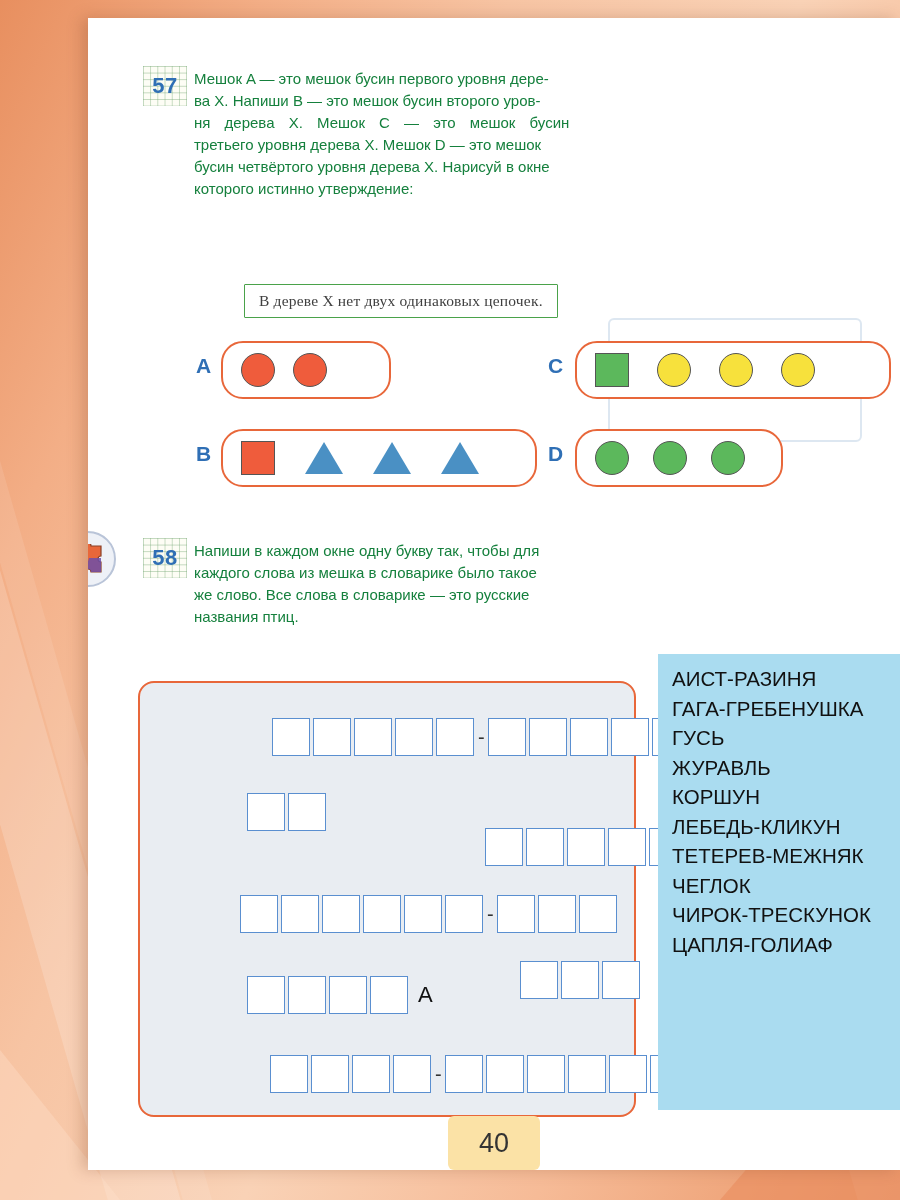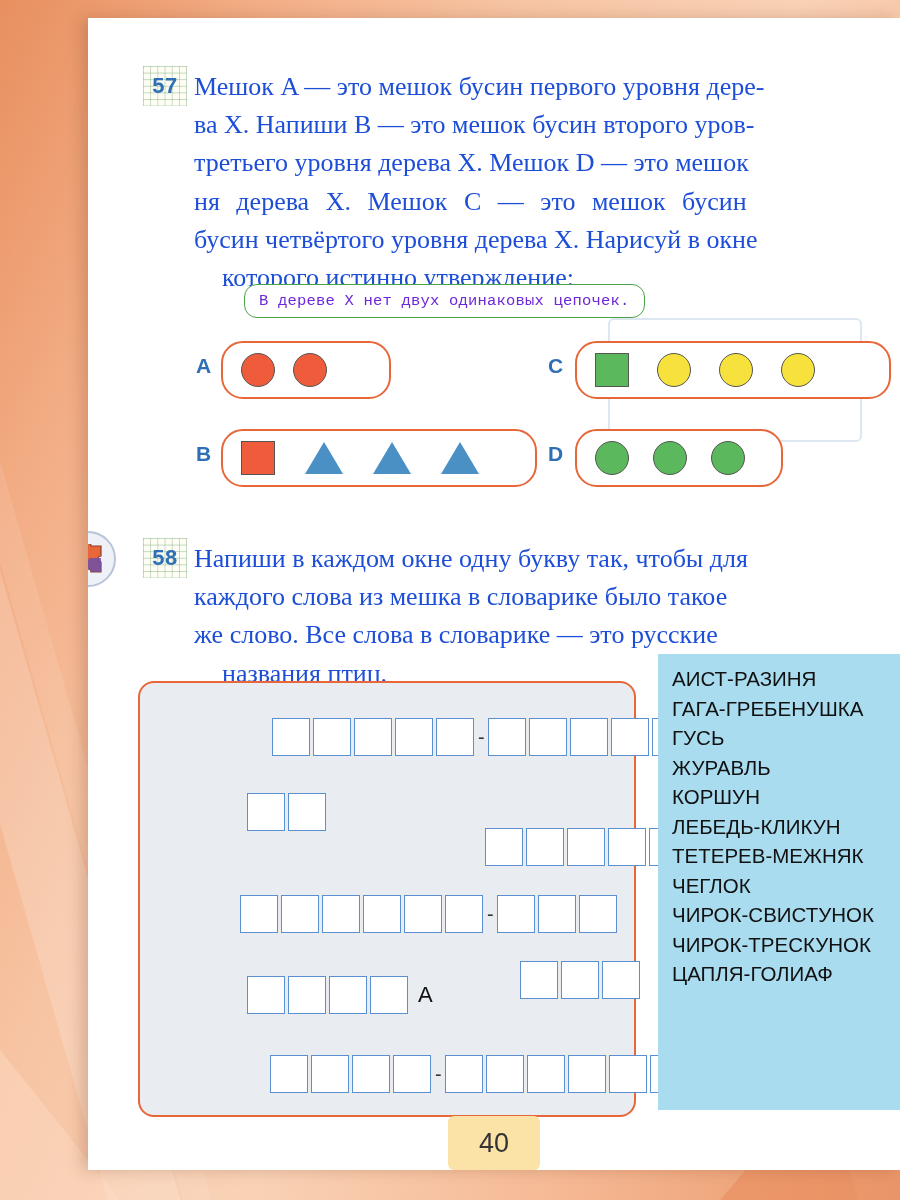--- a/index.html
+++ b/index.html
@@ -87,42 +87,41 @@
     color: #2f6fb5;
     font-family: "Liberation Sans", sans-serif;
     font-weight: bold;
     font-size: 22px;
     display: flex;
     align-items: center;
     justify-content: center;
     letter-spacing: 0.5px;
   }
   .task-text {
-    font-family: Liberation Serif, serif;
-    font-size: 26px;
+    font-family: Liberation Sans, sans-serif;
+    font-size: 15px;
     line-height: 1.47;
-    color: #1d4ed8;
+    color: #15803d;
     text-align: justify;
     text-justify: inter-word;
   }
   .task-text .lastline {
     text-align: left;
-    margin-left: 28px;
   }
 
   
   .statement {
     position: absolute;
     border: 1.6px solid #4aa24a;
-    border-radius: 13px;
+    border-radius: 1px;
     background: #fff;
     padding: 7px 14px;
-    font-family: Liberation Mono, monospace;
+    font-family: Liberation Serif, serif;
     font-size: 15.5px;
-    color: #6d28d9;
+    color: #404040;
     letter-spacing: 0.2px;
     white-space: nowrap;
   }
 
   
   .bag-label {
     position: absolute;
     font-family: "Liberation Sans", sans-serif;
     font-size: 21px;
     font-weight: bold;
@@ -249,22 +248,22 @@
     <div class="ghost-box" style="left:60px; top:690px; width:330px; height:80px;"></div>
     <div class="ghost" style="left:110px; top:700px; font-size:22px;">□□□□□ □□□□□□</div>
     <div class="ghost" style="left:60px; top:820px; font-size:20px;">АБАБ &nbsp; ВГВГВГВГ</div>
 
     <div class="task" style="left:0; top:0; width:812px;">
       <div class="task-num" style="left:55px; top:48px;">57</div>
 
       <div class="task-text" style="left:106px; top:50px; width:696px; position:absolute;">
         <div style="display:flex; justify-content:space-between;">Мешок A — это мешок бусин первого уровня дере-</div>
         <div>ва X. Напиши B — это мешок бусин второго уров-</div>
+        <div style="word-spacing:10px;">ня дерева X. Мешок C — это мешок бусин</div>
         <div>третьего уровня дерева X. Мешок D — это мешок</div>
-        <div style="word-spacing:10px;">ня дерева X. Мешок C — это мешок бусин</div>
         <div>бусин четвёртого уровня дерева X. Нарисуй в окне</div>
         <div class="lastline">которого истинно утверждение:</div>
       </div>
 
       <div class="statement" style="left:156px; top:266px;">В дереве X нет двух одинаковых цепочек.</div>
 
       <div class="bag-label" style="left:108px; top:336px;">A</div>
       <div class="bag" style="left:133px; top:323px; width:170px; height:58px;">
         <span class="bead-circle" style="background:#ef5c3c;"></span>
         <span class="bead-circle" style="background:#ef5c3c;"></span>
@@ -388,21 +387,20 @@
 
       <div class="dict" style="left:570px; top:636px; width:245px; height:456px;">
         <div class="dict-item">АИСТ-РАЗИНЯ</div>
         <div class="dict-item">ГАГА-ГРЕБЕНУШКА</div>
         <div class="dict-item">ГУСЬ</div>
         <div class="dict-item">ЖУРАВЛЬ</div>
         <div class="dict-item">КОРШУН</div>
         <div class="dict-item">ЛЕБЕДЬ-КЛИКУН</div>
         <div class="dict-item">ТЕТЕРЕВ-МЕЖНЯК</div>
         <div class="dict-item">ЧЕГЛОК</div>
-        <div class="dict-item">ЧИРОК-СВИСТУНОК</div>
         <div class="dict-item">ЧИРОК-ТРЕСКУНОК</div>
         <div class="dict-item">ЦАПЛЯ-ГОЛИАФ</div>
       </div>
     </div>
 
     <div class="pagenum" style="left:360px; top:1098px;">40</div>
 
   </div>
 </div>
 

